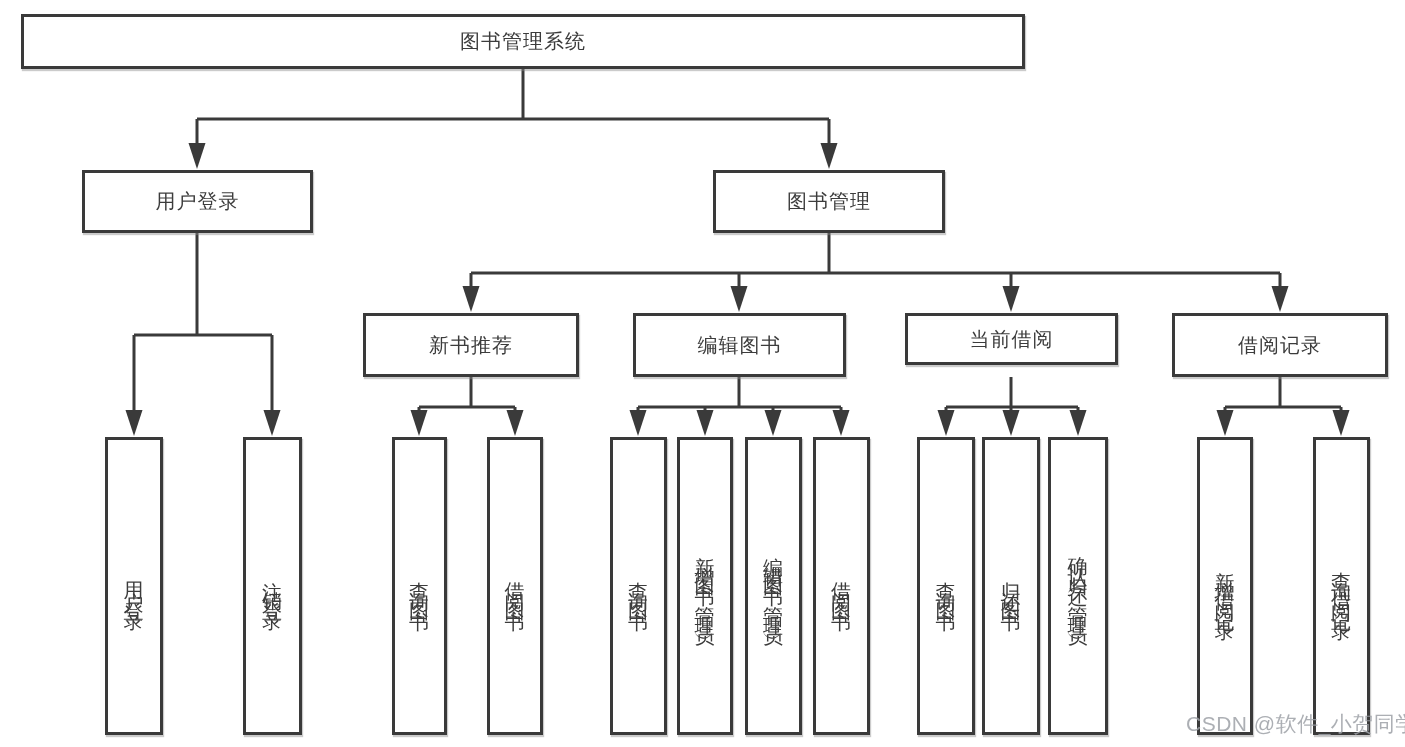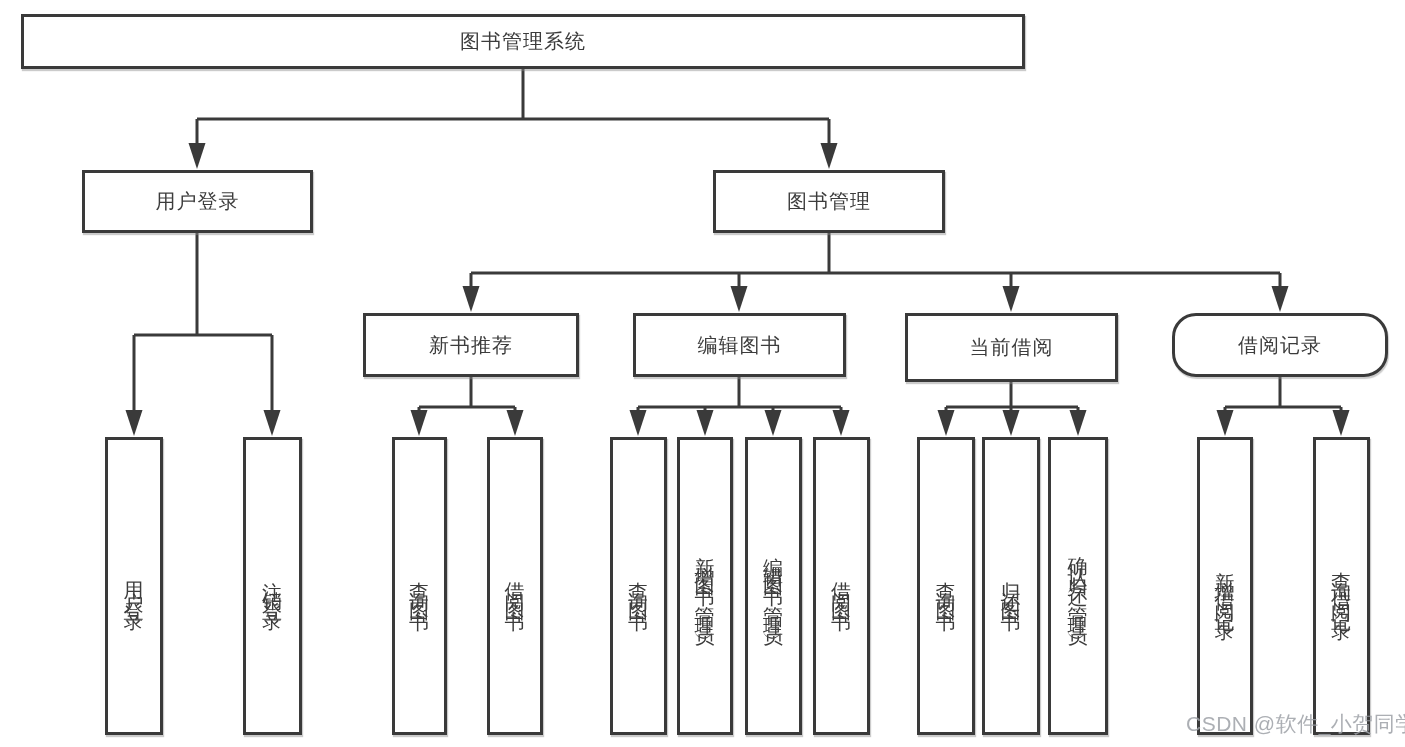--- a/index.html
+++ b/index.html
@@ -133,24 +133,24 @@
   <div class="box" style="left:363px; top:313px; width:216px; height:64px;">
     <span class="h-label">新书推荐</span>
   </div>
 
   <div class="box" style="left:713px; top:170px; width:232px; height:63px;">
     <span class="h-label">图书管理</span>
   </div>
   <div class="box" style="left:633px; top:313px; width:213px; height:64px;">
     <span class="h-label">编辑图书</span>
   </div>
-  <div class="box" style="left:905px; top:313px; width:213px; height:69px;">
+  <div class="box" style="left:905px; top:313px; width:213px; height:52px;">
     <span class="h-label">当前借阅</span>
   </div>
-  <div class="box" style="left:1172px; top:313px; width:216px; height:64px;border-radius:24px;">
+  <div class="box" style="left:1172px; top:313px; width:216px; height:64px;">
     <span class="h-label">借阅记录</span>
   </div>
 
   <div class="box" style="left:105px; top:437px; width:58px; height:298px;">
     <span class="v-label">用户登录</span>
   </div>
   <div class="box" style="left:243px; top:437px; width:59px; height:298px;">
     <span class="v-label">注销登录</span>
   </div>
 

